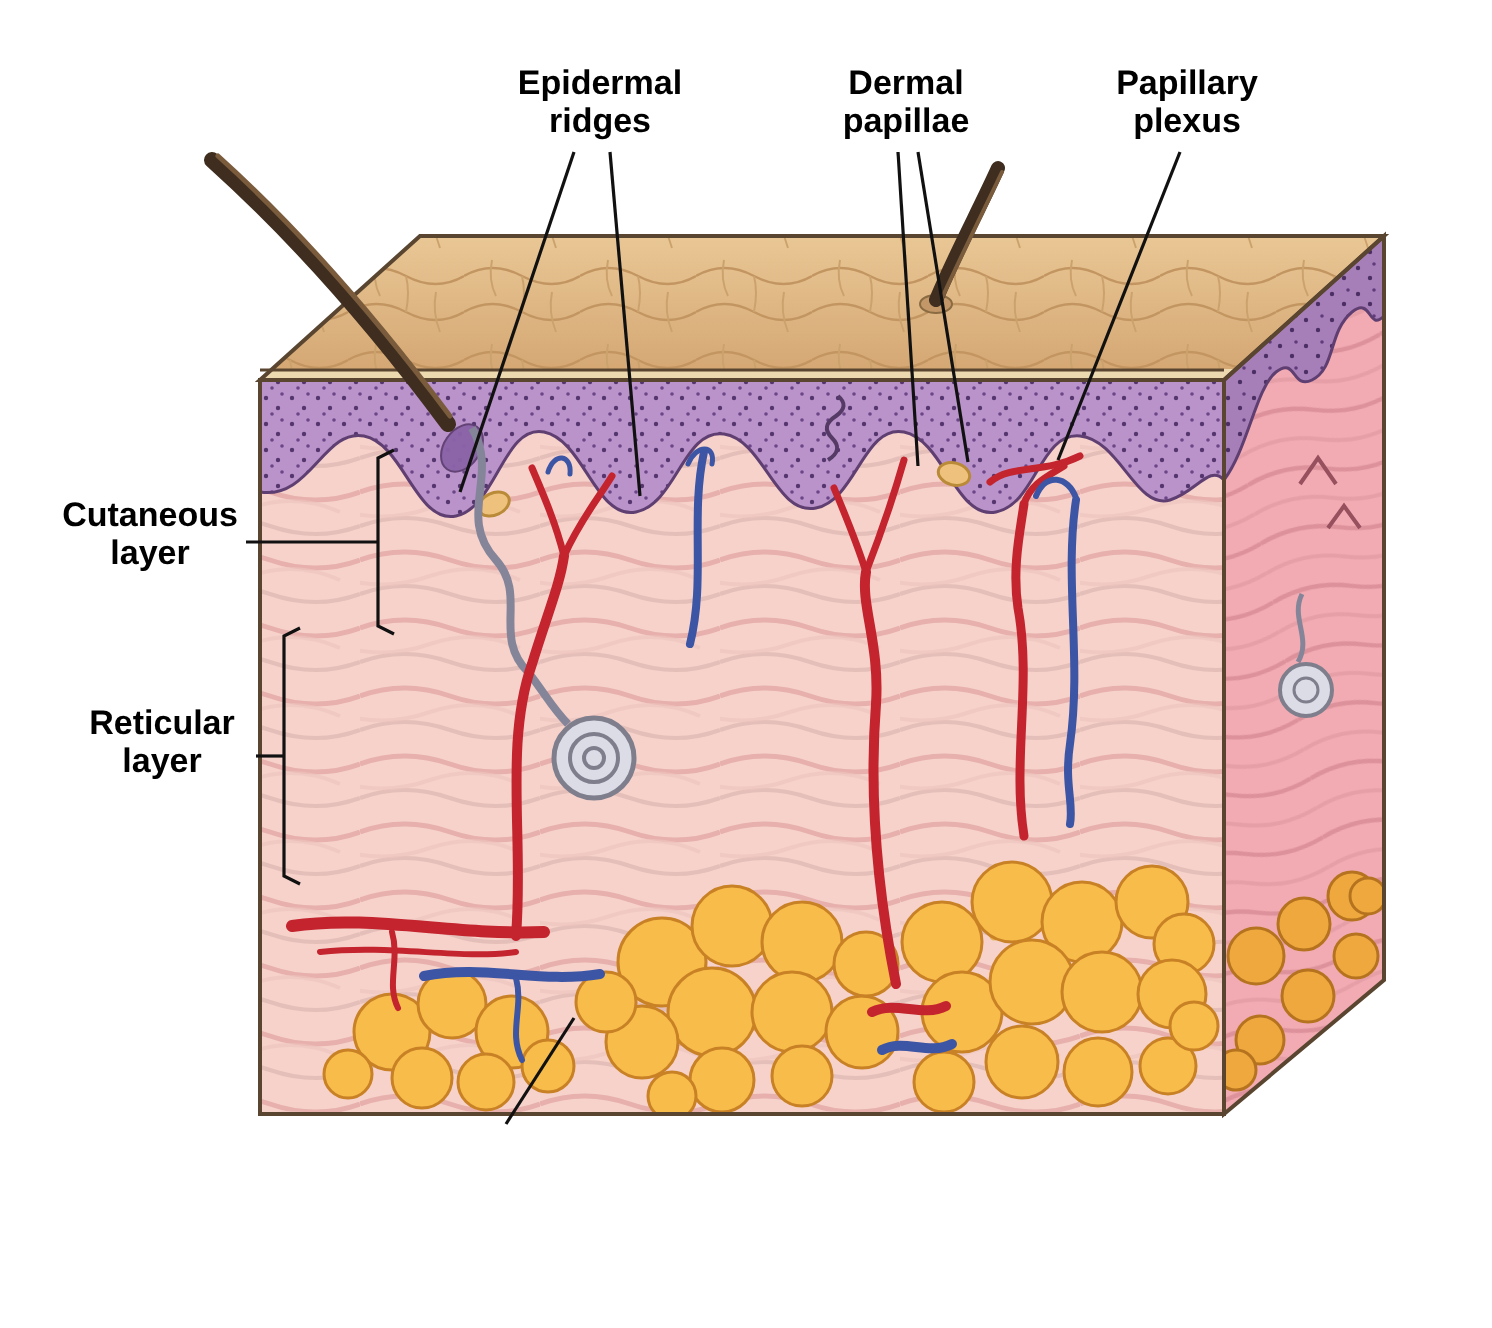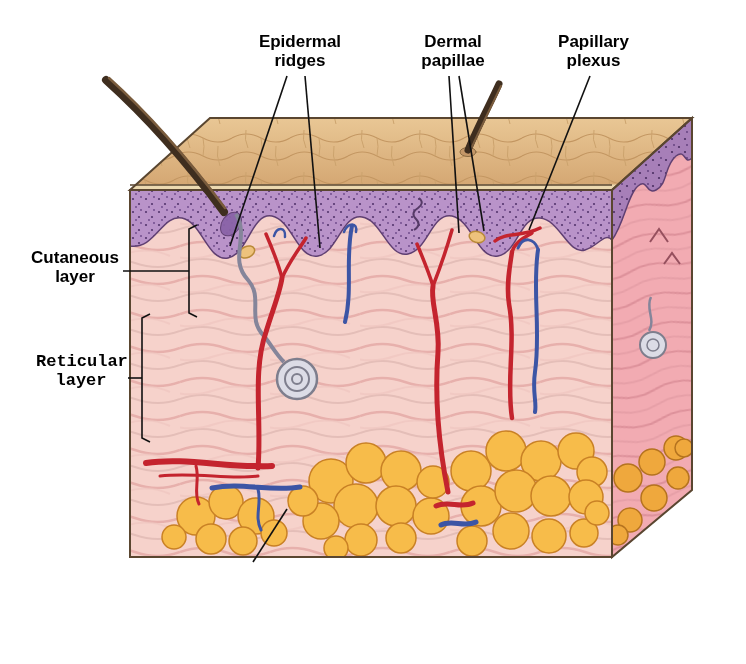--- a/index.html
+++ b/index.html
@@ -16,21 +16,21 @@
     font-weight:bold;
     font-size:17px;
     line-height:1.14;
     color:#000;
     text-align:center;
   }
   #lbl-epidermal{left:250px;top:32px;width:100px;}
   #lbl-dermal{left:408px;top:32px;width:90px;}
   #lbl-plexus{left:546px;top:32px;width:95px;}
   #lbl-papillary-layer{left:30px;top:248px;width:90px;}
-  #lbl-reticular-layer{left:36px;top:352px;width:90px;font-family:Liberation Mono, monospace;}
+  #lbl-reticular-layer{left:36px;top:352px;width:90px;}
   #lbl-cutaneous{left:135px;top:564px;width:220px;}
 </style>
 </head>
 <body>
 
 <div class="canvas">
 
 <svg width="746" height="664" viewBox="0 0 746 664">
   <defs>
     <linearGradient id="gradTop" x1="0" y1="0" x2="0" y2="1">

